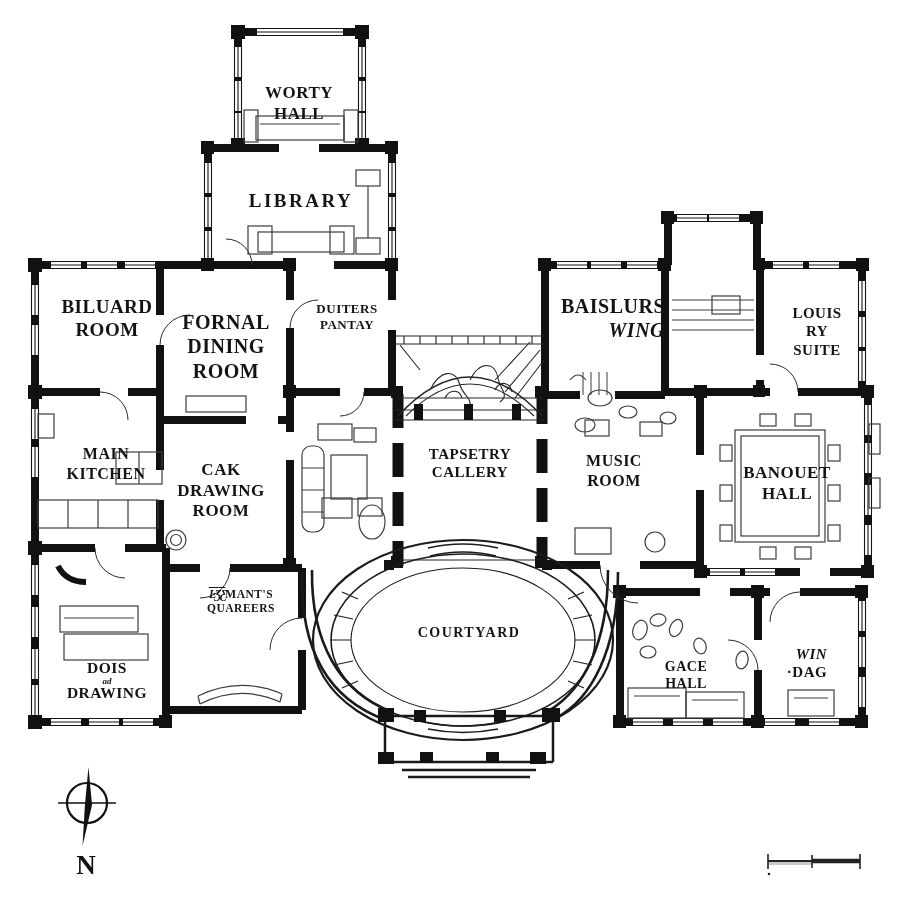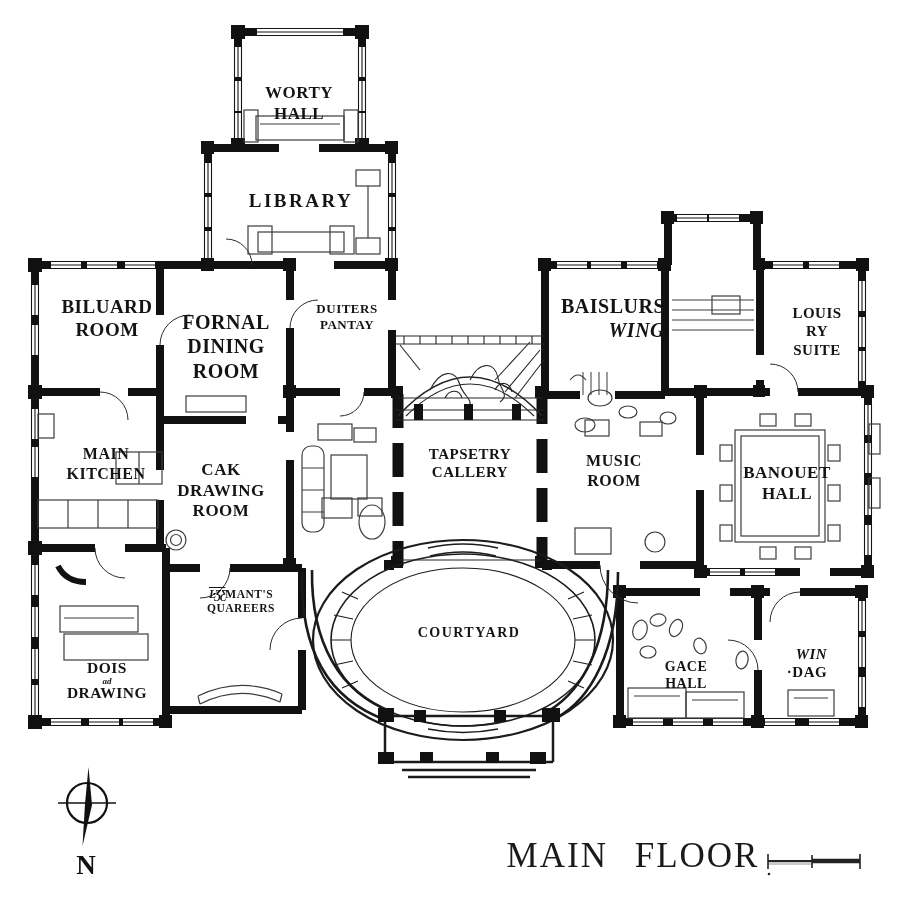--- a/index.html
+++ b/index.html
@@ -415,17 +415,16 @@
 <div class="room-label lb-windag">
   <span class="rl ital">WIN</span>
   <span class="rl">·DAG</span>
 </div>
 <div class="room-label lb-dois">
   <span class="rl">DOIS</span>
   <span class="rl tinyscrib">ad</span>
   <span class="rl">DRAWING</span>
 </div>
 
-<div class="main-title">MAIN FLOOR</div>
 <div class="scale-label">ĸ.3.00</div>
 <div class="compass-n">N</div>
 
 </div>
 
 </body></html>

